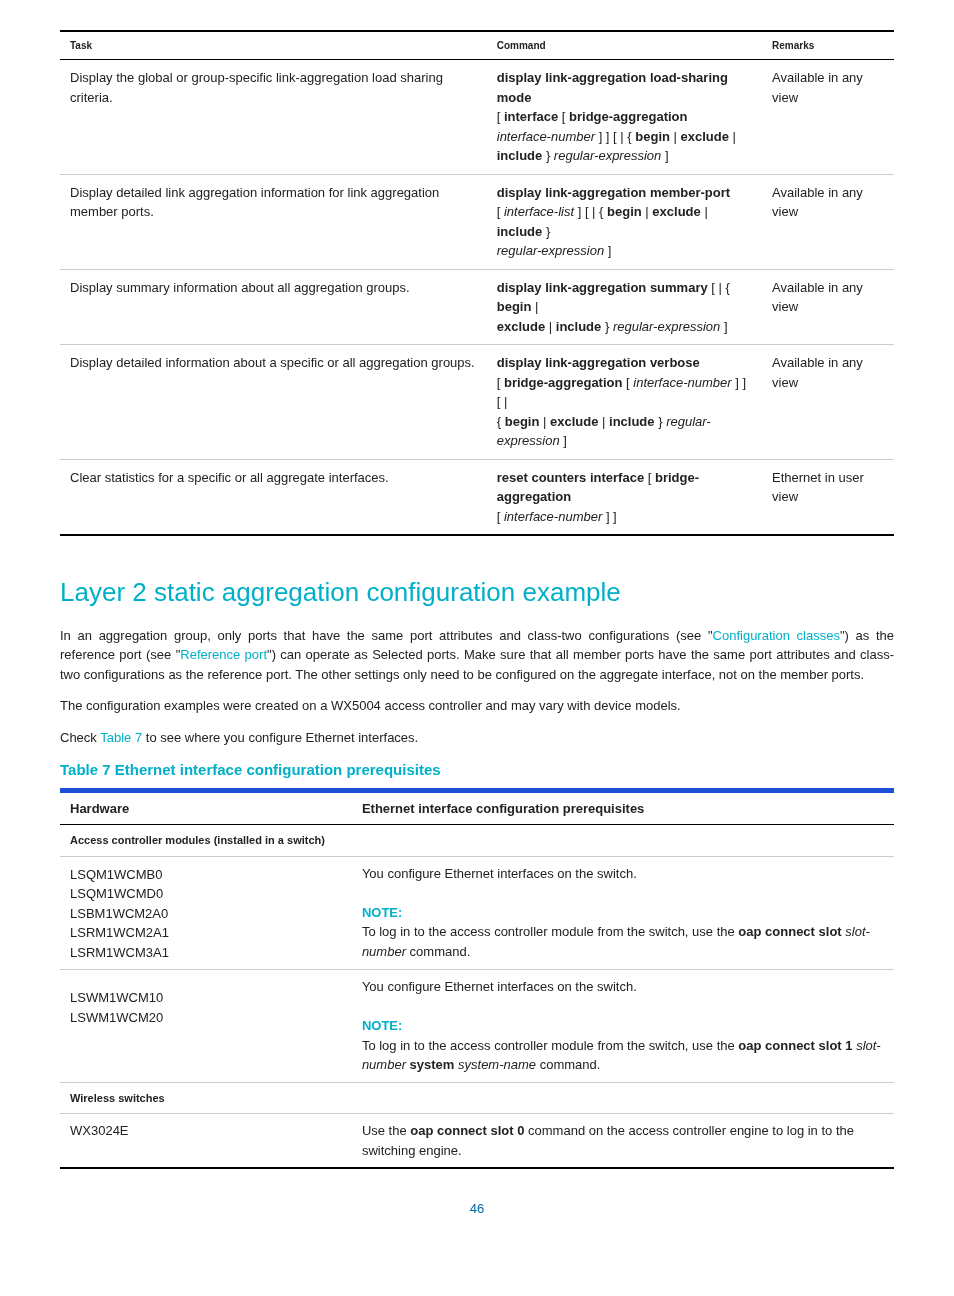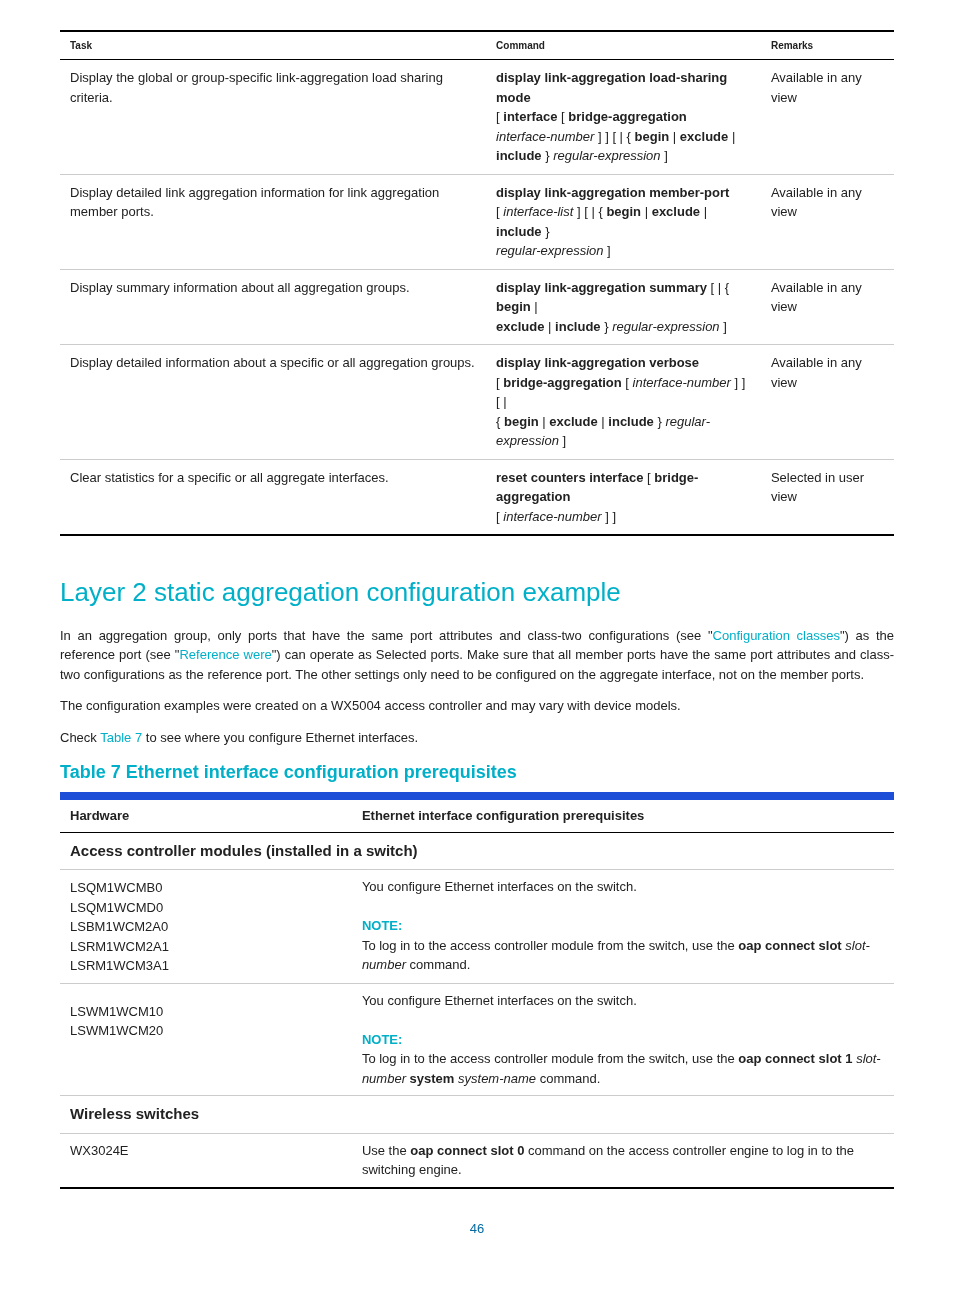--- a/index.html
+++ b/index.html
@@ -45,46 +45,46 @@
     }
     .body-text {
       font-size: 13px;
       color: #222;
       margin-bottom: 12px;
       text-align: justify;
     }
     .link-text { color: #00b0c8; text-decoration: none; }
     
     .table-caption {
-      font-size: 18px;
+      font-size: 15px;
       font-weight: bold;
       color: #00b0c8;
       margin-bottom: 6px;
     }
     .bottom-table {
       width: 100%;
       border-collapse: collapse;
       margin-bottom: 20px;
     }
     .bottom-table th {
       font-weight: bold;
       font-size: 13px;
       padding: 6px 10px;
-      border-top: 8px solid #1d4ed8;
+      border-top: 5px solid #1d4ed8;
       border-bottom: 1px solid #000;
       text-align: left;
     }
     .bottom-table td {
       padding: 7px 10px;
       vertical-align: top;
       border-bottom: 1px solid #ccc;
     }
     .bottom-table .section-row td {
       font-weight: bold;
-      font-size: 15px;
+      font-size: 11px;
       background: #fff;
       border-bottom: 1px solid #ccc;
     }
     .bottom-table tr:last-child td {
       border-bottom: 2px solid #000;
     }
     .note-label { color: #00b0c8; font-weight: bold; }
     .page-num {
       text-align: center;
       margin-top: 30px;
@@ -139,30 +139,30 @@
         { <span class="cmd">begin</span> | <span class="cmd">exclude</span> | <span class="cmd">include</span> } <span class="cmd-italic">regular-expression</span> ]
       </td>
       <td>Available in any view</td>
     </tr>
     <tr>
       <td>Clear statistics for a specific or all aggregate interfaces.</td>
       <td>
         <span class="cmd">reset counters interface</span> [ <span class="cmd">bridge-aggregation</span><br>
         [ <span class="cmd-italic">interface-number</span> ] ]
       </td>
-      <td>Selected in user view</td>
+      <td>Ethernet in user view</td>
     </tr>
   </tbody>
 </table>
 
 <h2 class="section-heading">Layer 2 static aggregation configuration example</h2>
 
 <p class="body-text">
   In an aggregation group, only ports that have the same port attributes and class-two configurations (see
-  "<a class="link-text">Configuration classes</a>") as the reference port (see "<a class="link-text">Reference were</a>") can operate as Selected ports.
+  "<a class="link-text">Configuration classes</a>") as the reference port (see "<a class="link-text">Reference port</a>") can operate as Selected ports.
   Make sure that all member ports have the same port attributes and class-two configurations as the
   reference port. The other settings only need to be configured on the aggregate interface, not on the
   member ports.
 </p>
 
 <p class="body-text">The configuration examples were created on a WX5004 access controller and may vary with device models.</p>
 
 <p class="body-text">
   Check <a class="link-text">Table 7</a> to see where you configure Ethernet interfaces.
 </p>

